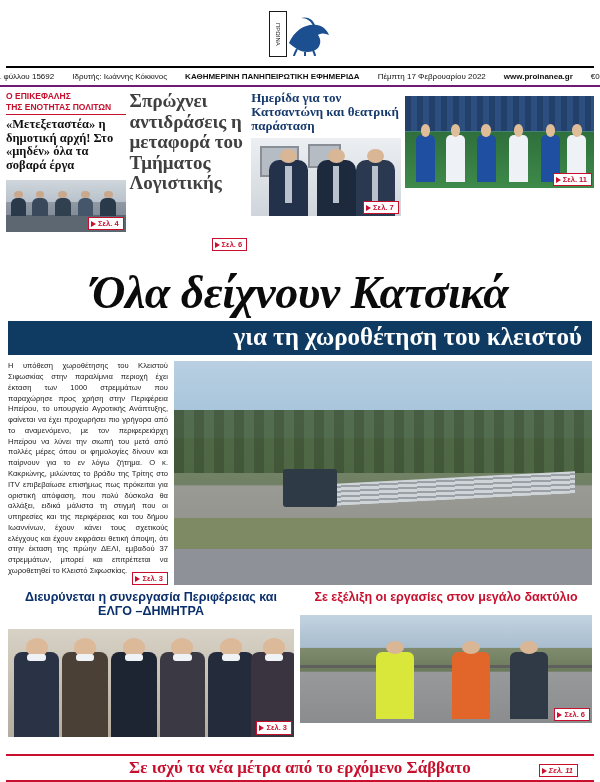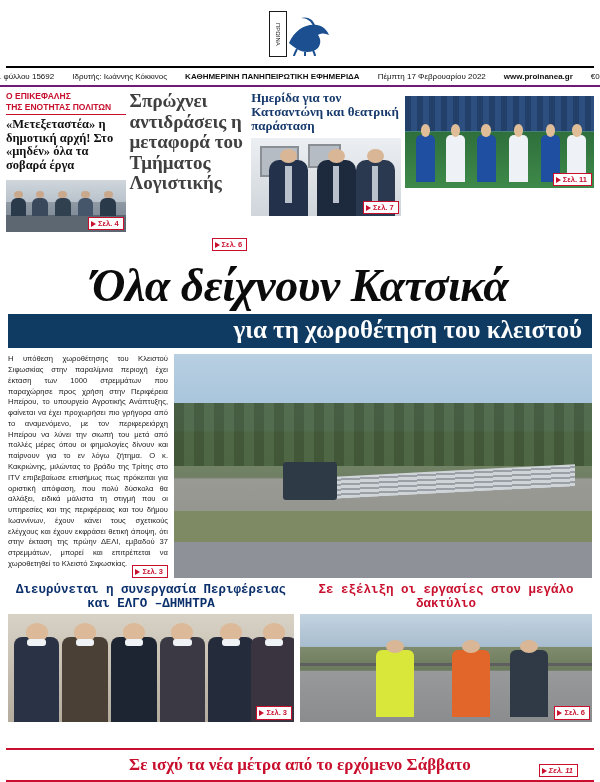--- a/index.html
+++ b/index.html
@@ -76,20 +76,21 @@
     content:""; position:absolute; left:2px; top:3px;
     border-left:5px solid #c8102e; border-top:3px solid transparent; border-bottom:3px solid transparent;
   }
 
   
   .headline-wrap { padding: 6px 8px 0 8px; }
   .headline {
     font-family:"Liberation Serif", serif; font-style: italic; font-weight:bold;
     font-size: 46px; line-height: 1.02; color:#0b0b0b; text-align:center;
     letter-spacing: -0.5px;
+    margin-top: 7px;
   }
   .subhead-band {
     margin-top: 4px; background:#0f3b63; color:#fff; text-align:right;
     font-family:"Liberation Serif", serif; font-weight:bold; font-size: 25px;
     padding: 3px 10px 5px 10px; line-height:1.05;
   }
 
   
   .lead { display:flex; gap:6px; padding: 6px 8px 0 8px; height: 230px; }
   .lead-text {
@@ -97,28 +98,28 @@
     text-align: justify; position:relative;
   }
   .lead-photo { flex:1; position:relative; overflow:hidden; }
 
   
   .bottom { display:flex; gap:6px; padding: 6px 8px 0 8px; height: 136px; }
   .b-col { position:relative; }
   .b-col.left { width: 286px; }
   .b-col.right { flex:1; }
   .b-head {
-    font-family:Liberation Mono, monospace; font-weight:bold; color:#0a2f6b;
-    font-size: 12.5px; text-align:center; margin-bottom:2px; line-height:1.1;
+    font-family:Liberation Sans, sans-serif; font-weight:bold; color:#0a2f6b;
+    font-size: 12.5px; text-align:center; margin-bottom:10px; line-height:1.1;
   }
   .b-head.red { color:#c8102e; }
 
   
   .footer-strip {
-    position:absolute; left:0; right:0; bottom:0; height:34px;
+    position:absolute; left:0; right:0; bottom:0; height:28px;
     border-top:2px solid #c8102e; border-bottom:2px solid #c8102e;
     margin: 0 6px; width: 588px;
     display:flex; align-items:center; justify-content:center;
   }
   .footer-strip .ft {
     font-family:"Liberation Serif", serif; font-weight:bold; font-size: 17px; color:#c8102e;
   }
   .ph-meeting { background: linear-gradient(#cfd6dc 0%, #b9c2cb 42%, #8f9aa5 43%, #6f7b88 100%); }
   .ph-meeting .tbl { position:absolute; left:0; right:0; bottom:0; height:34%; background:#5d6772; }
   .ph-meeting .p { position:absolute; bottom:32%; width:13%; height:34%; background:#2b3a4a; border-radius:6px 6px 0 0; }

